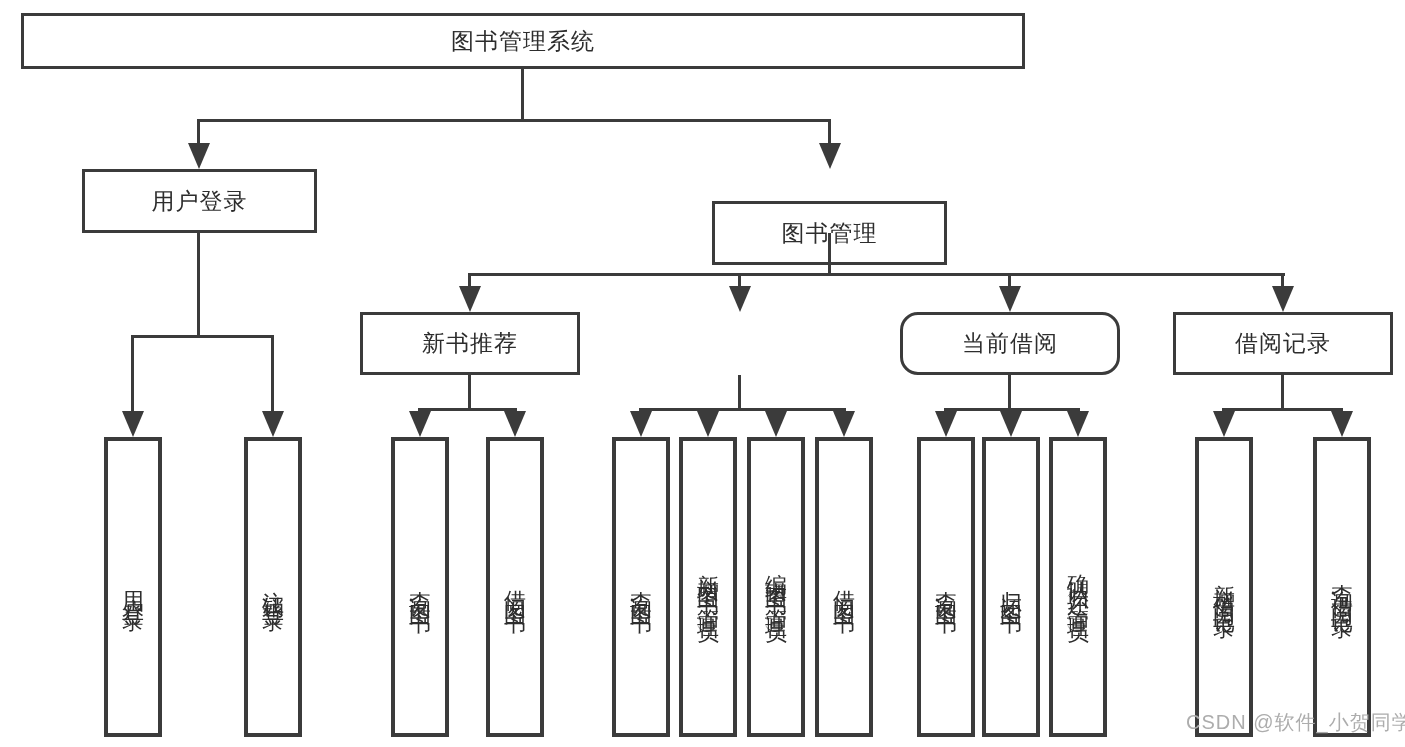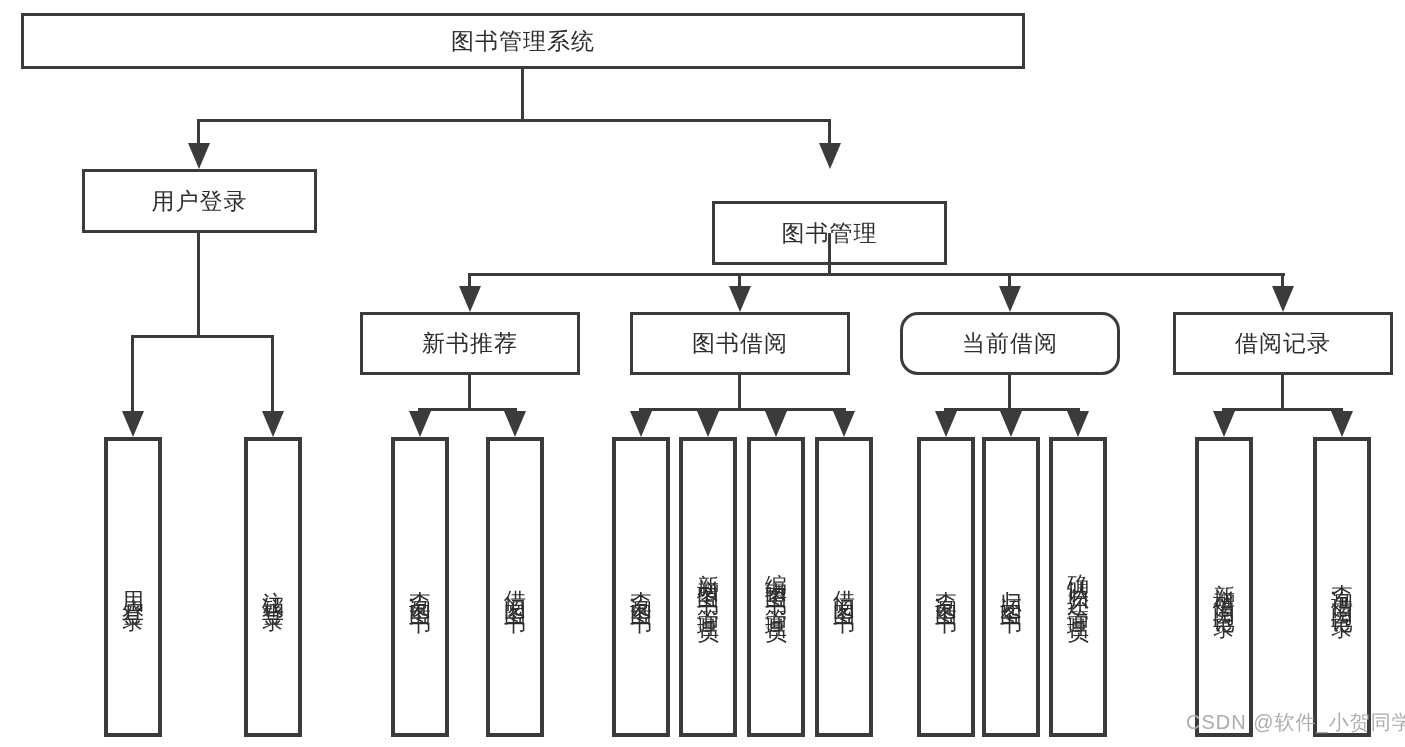--- a/index.html
+++ b/index.html
@@ -65,23 +65,20 @@
   </div>
 
   <div class="box" style="left:712px;top:169px;width:235px;height:64px;margin-top:32px;">
     <span>图书管理</span>
   </div>
 
   <div class="box" style="left:360px;top:312px;width:220px;height:63px;">
     <span>新书推荐</span>
   </div>
 
-  <div class="box" style="left:630px;top:312px;width:220px;height:63px;">
-    <span>图书借阅</span>
-  </div>
 
   <div class="box" style="left:900px;top:312px;width:220px;height:63px;border-radius:18px;">
     <span>当前借阅</span>
   </div>
 
   <div class="box" style="left:1173px;top:312px;width:220px;height:63px;">
     <span>借阅记录</span>
   </div>
 
   <div class="vbox" style="left:104px;">

